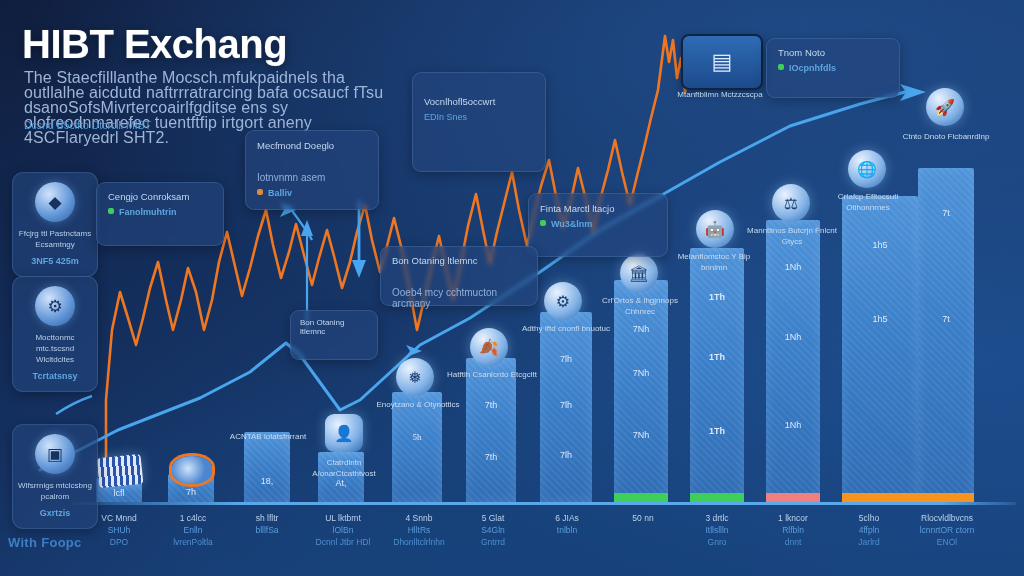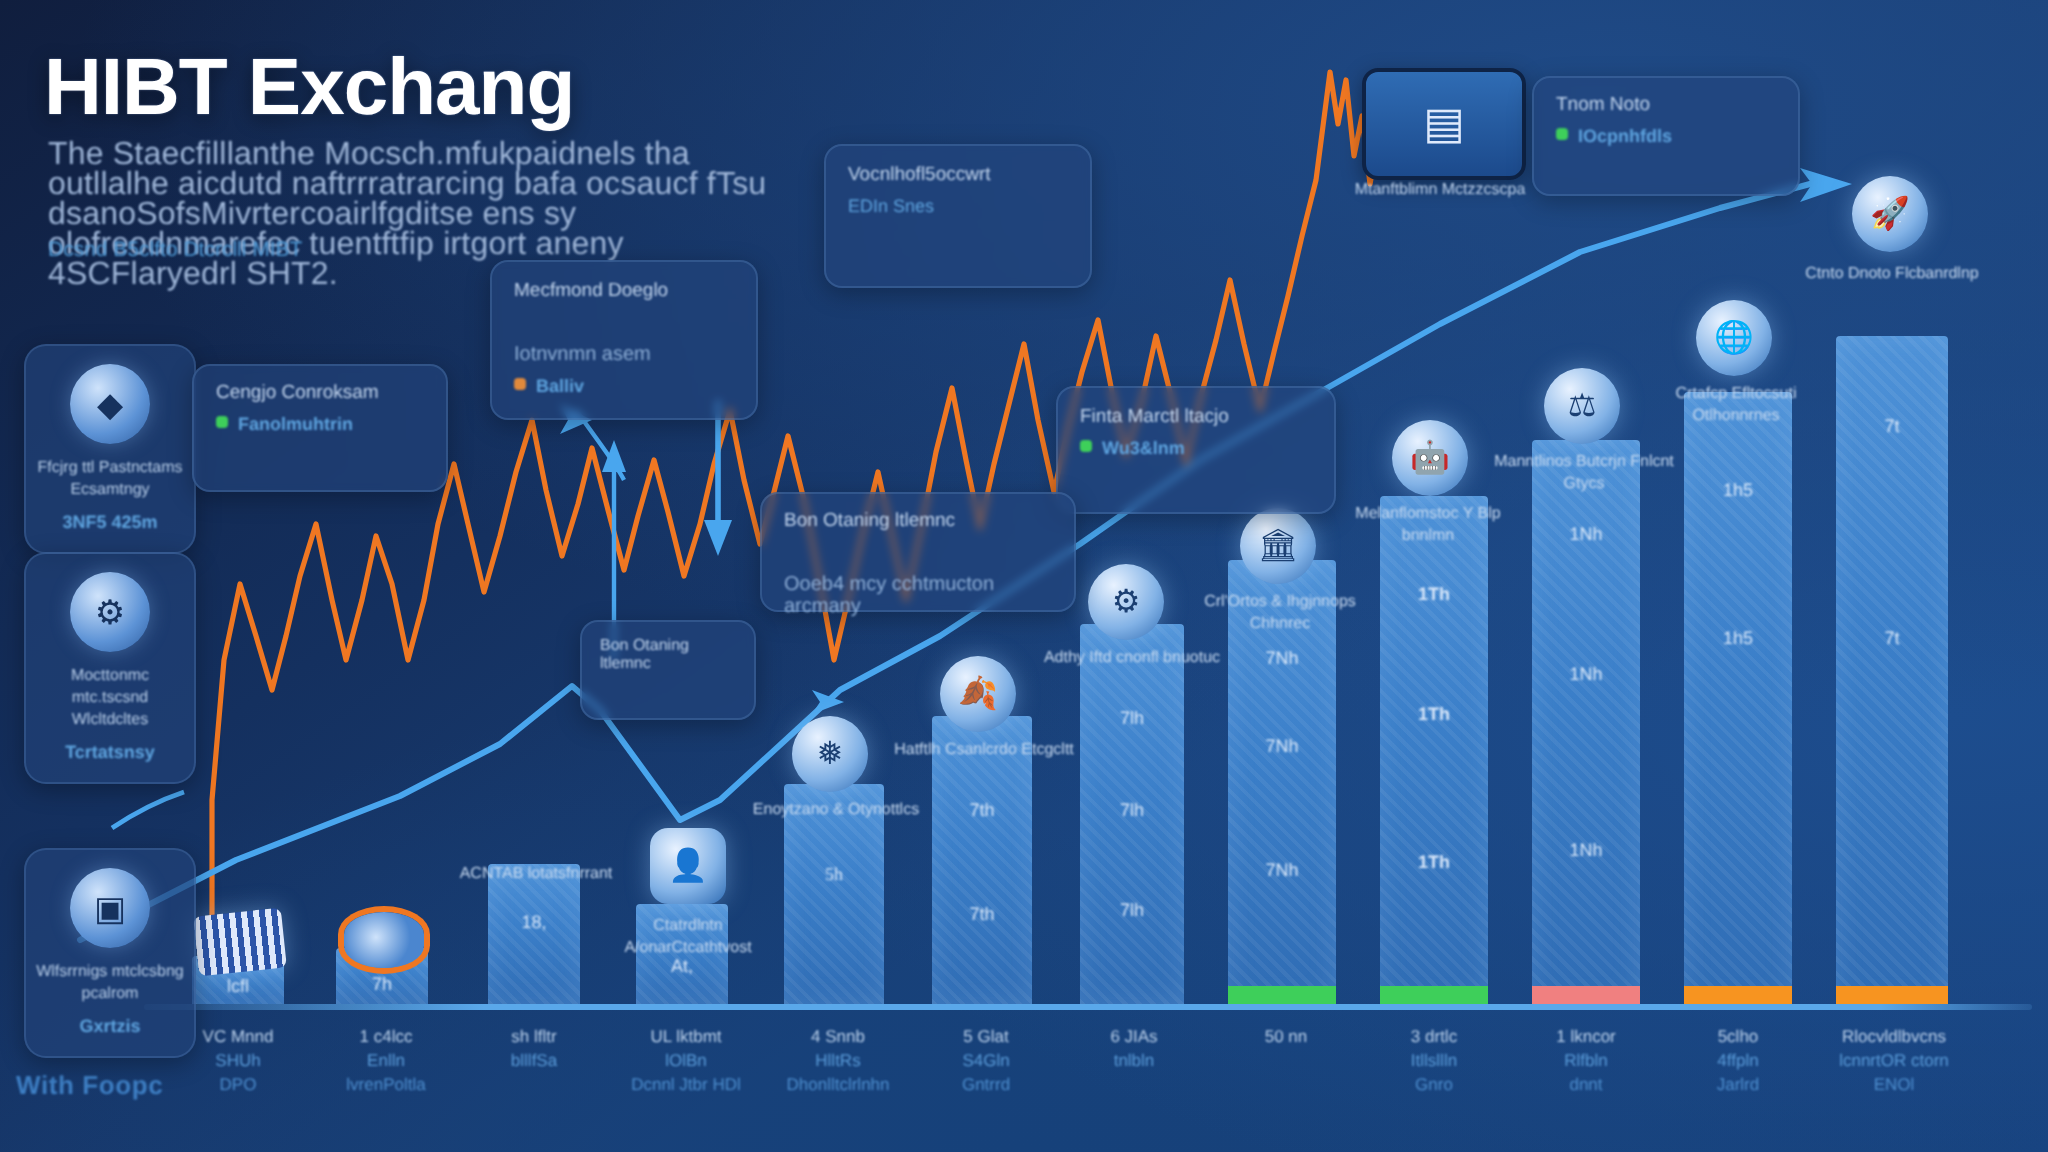--- a/index.html
+++ b/index.html
@@ -144,21 +144,21 @@
 
   <div class="bar" style="left:96px;width:46px;height:24px;">
     <span class="bnum" style="bottom:4px;">lcfl</span>
   </div>
 
   <div class="bar" style="left:168px;width:46px;height:28px;">
     <span class="bnum" style="bottom:5px;">7h</span>
   </div>
 
   <div class="bar" style="left:244px;width:46px;height:70px;">
-    <span class="bnum" style="bottom:36px;">18,</span>
+    <span class="bnum" style="bottom:16px;">18,</span>
   </div>
 
   <div class="bar" style="left:318px;width:46px;height:50px;">
     <span class="bnum" style="bottom:14px;">At,</span>
   </div>
 
   <div class="bar" style="left:392px;width:50px;height:110px;">
     <span class="bnum" style="bottom:60px;font-family:Liberation Serif, serif;">5h</span>
   </div>
 
@@ -187,21 +187,21 @@
     <div class="barcap" style="background:#3ecf5a;"></div>
   </div>
 
   <div class="bar" style="left:766px;width:54px;height:282px;">
     <span class="bnum" style="bottom:230px;">1Nh</span>
     <span class="bnum" style="bottom:160px;">1Nh</span>
     <span class="bnum" style="bottom:72px;">1Nh</span>
     <div class="barcap" style="background:#f08080;"></div>
   </div>
 
-  <div class="bar" style="left:842px;width:54px;height:306px;">
+  <div class="bar" style="left:842px;width:54px;height:306px;padding-left:22px;">
     <span class="bnum" style="bottom:252px;">1h5</span>
     <span class="bnum" style="bottom:178px;">1h5</span>
     <div class="barcap" style="background:#f79420;"></div>
   </div>
 
   <div class="bar" style="left:918px;width:56px;height:334px;">
     <span class="bnum" style="bottom:284px;">7t</span>
     <span class="bnum" style="bottom:178px;">7t</span>
     <div class="barcap" style="background:#f79420;"></div>
   </div>
@@ -325,21 +325,21 @@
   <div class="card" style="left:380px;top:246px;width:134px;height:42px;padding:8px 11px;">
     <span class="ct">Bon Otaning ltlemnc</span>
     <span class="cs">Ooeb4 mcy cchtmucton arcmany</span>
   </div>
 
   <div class="card" style="left:96px;top:182px;width:104px;height:46px;padding:8px 11px;">
     <span class="ct">Cengjo Conroksam</span>
     <span class="cv"><i class="dot" style="background:#3ecf5a;"></i><b>Fanolmuhtrin</b></span>
   </div>
 
-  <div class="card" style="left:412px;top:72px;width:110px;height:52px;padding:9px 11px;">
+  <div class="card" style="left:412px;top:72px;width:110px;height:52px;padding:23px 11px;">
     <span class="ct">Vocnlhofl5occwrt</span>
     <span class="cv">EDIn Snes</span>
   </div>
 
   <div class="card" style="left:766px;top:38px;width:110px;height:42px;padding:8px 11px;">
     <span class="ct">Tnom Noto</span>
     <span class="cv"><i class="dot" style="background:#3ecf5a;"></i><b>IOcpnhfdls</b></span>
   </div>
 
   <div class="card" style="left:290px;top:310px;width:68px;height:34px;padding:7px 9px;">

